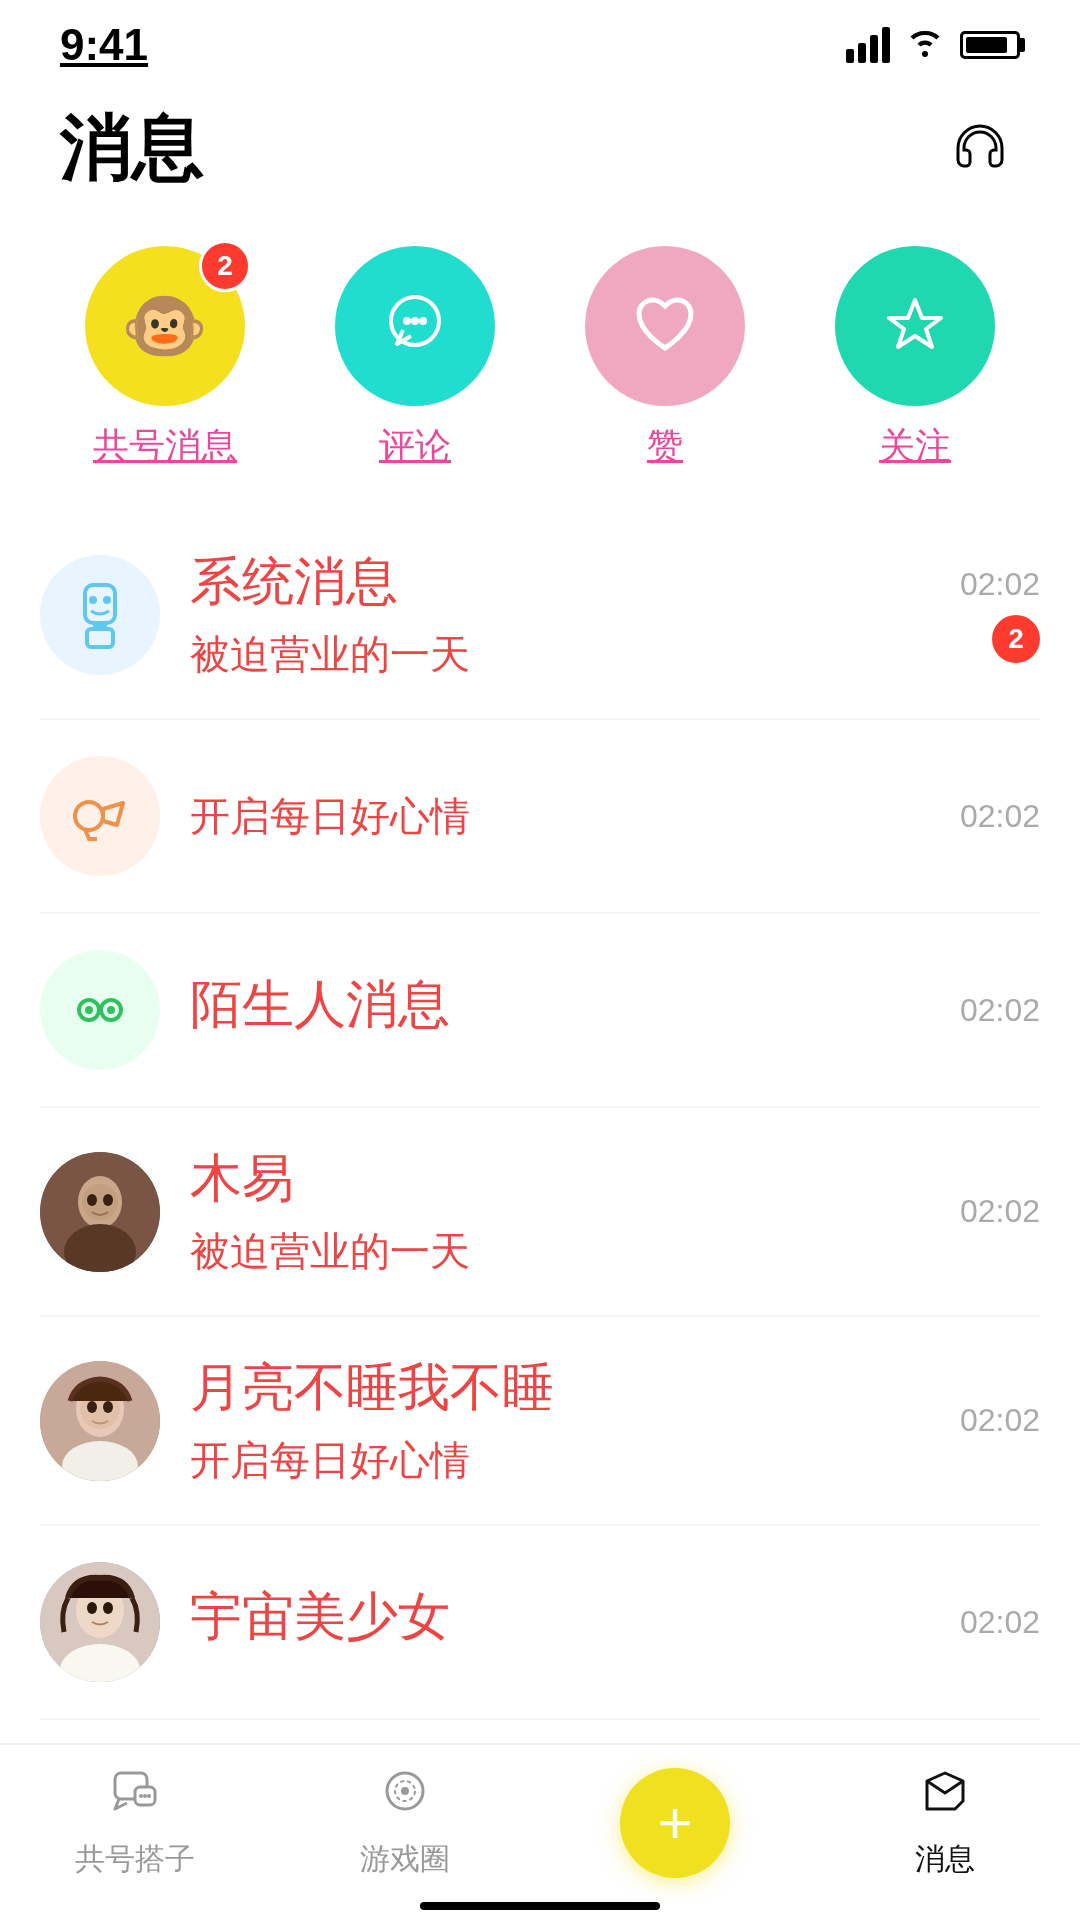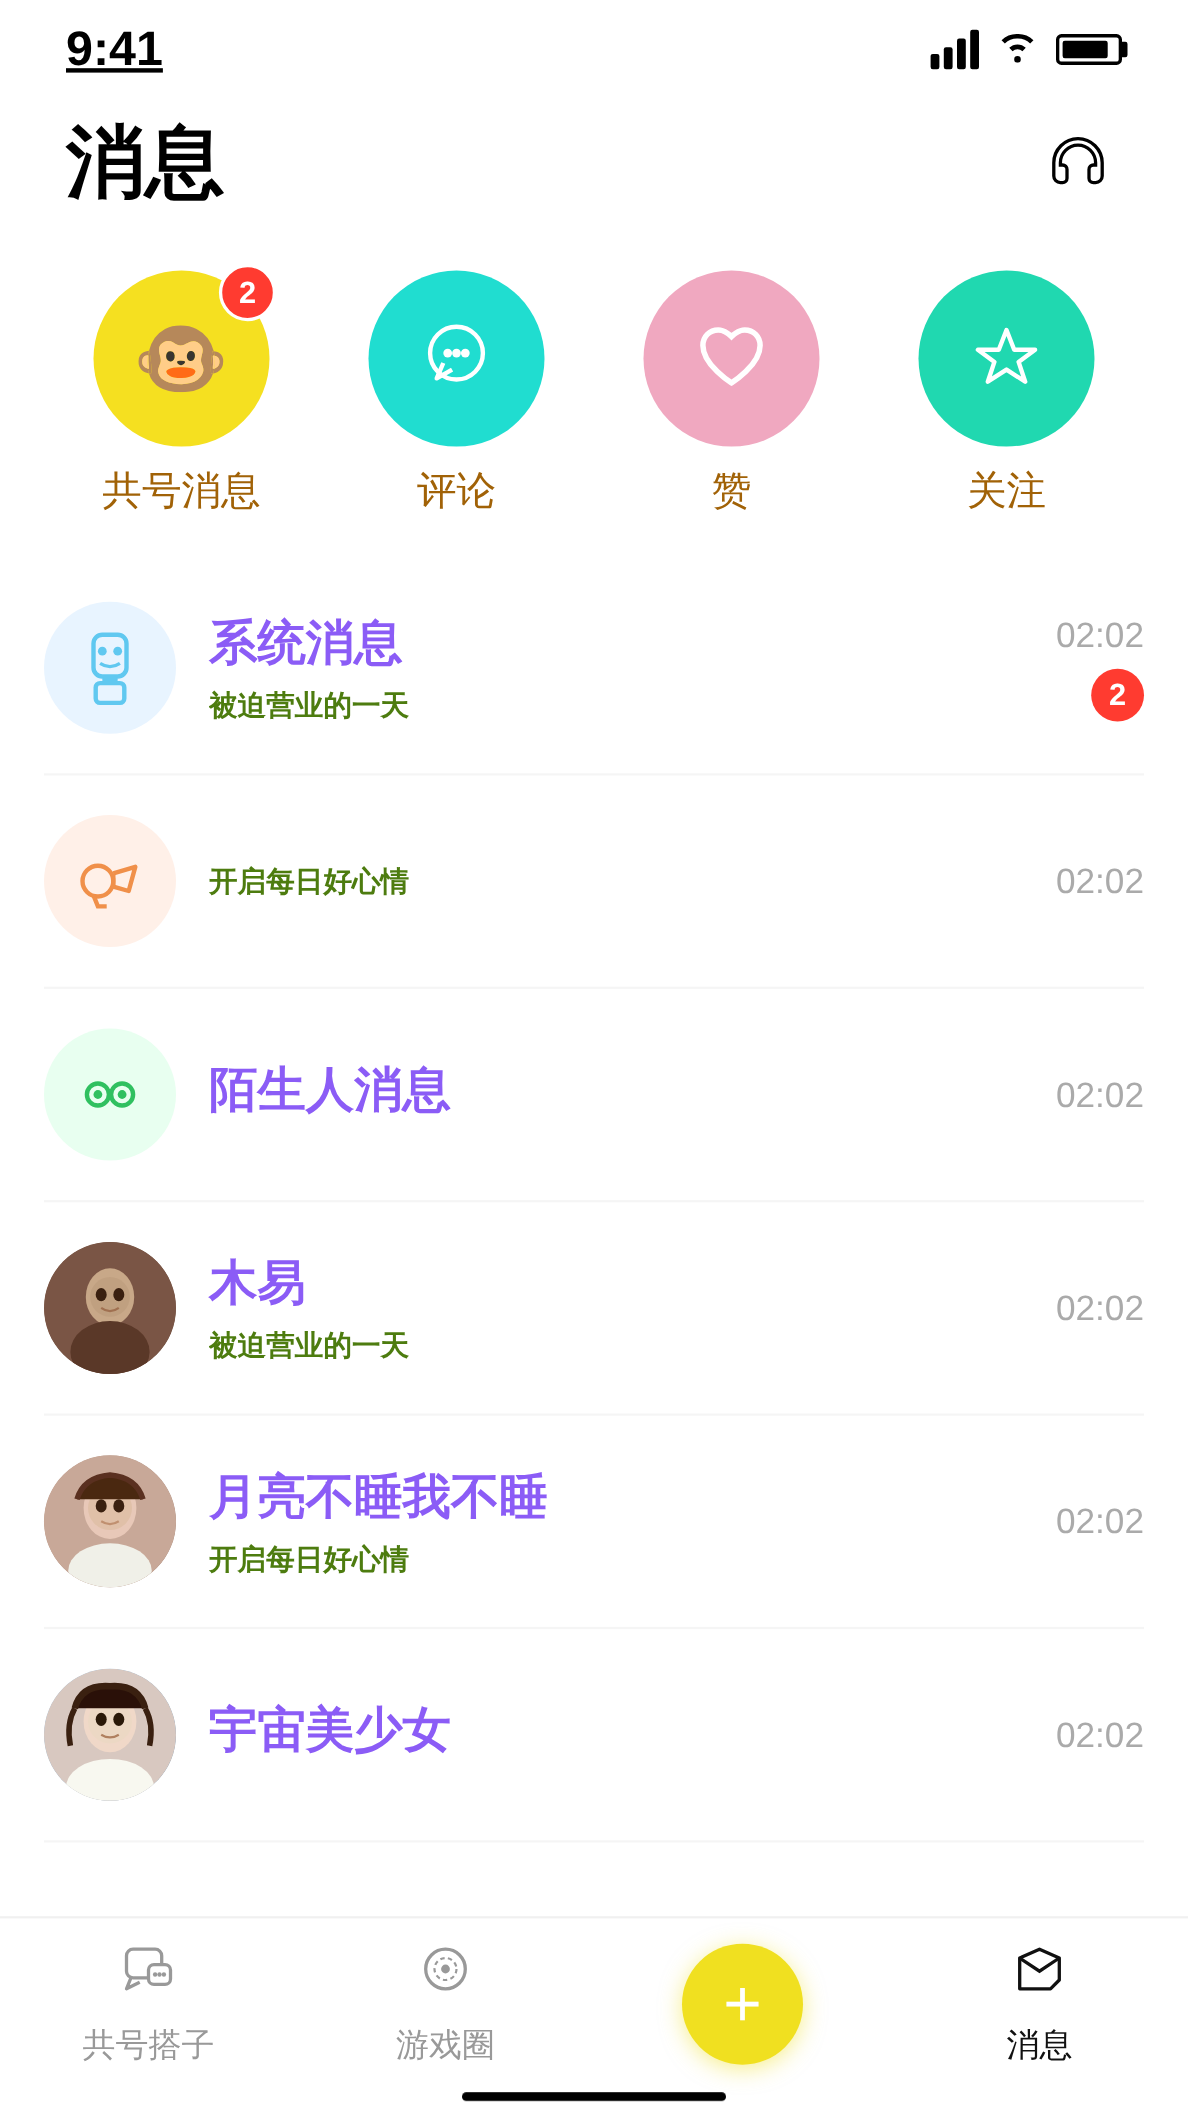--- a/index.html
+++ b/index.html
@@ -132,21 +132,22 @@
       width: 52px;
       height: 52px;
       border-radius: 50%;
       display: flex;
       align-items: center;
       justify-content: center;
       border: 3px solid #fff;
     }
     .category-label {
       font-size: 36px;
-      color: #a16207;
+      color: #ec4899;
+      text-decoration: underline;
     }
 
     
     .message-list {
       padding: 0 40px;
     }
     .message-item {
       display: flex;
       align-items: center;
       padding: 36px 0;
@@ -176,32 +177,31 @@
       display: flex;
       align-items: center;
       justify-content: center;
       overflow: hidden;
     }
     .msg-content {
       flex: 1;
       min-width: 0;
     }
     .msg-name {
-      font-size: 44px;
-      font-weight: 700;
-      color: #8b5cf6;
+      font-size: 52px;
+      font-weight: 400;
+      color: #ef4444;
       margin-bottom: 10px;
     }
     .msg-preview {
-      font-size: 26px;
-      color: #4d7c0f;
+      font-size: 40px;
+      color: #ef4444;
       white-space: nowrap;
       overflow: hidden;
       text-overflow: ellipsis;
-      font-weight: bold;
     }
     .msg-meta {
       display: flex;
       flex-direction: column;
       align-items: flex-end;
       gap: 12px;
       flex-shrink: 0;
     }
     .msg-time {
       font-size: 32px;

